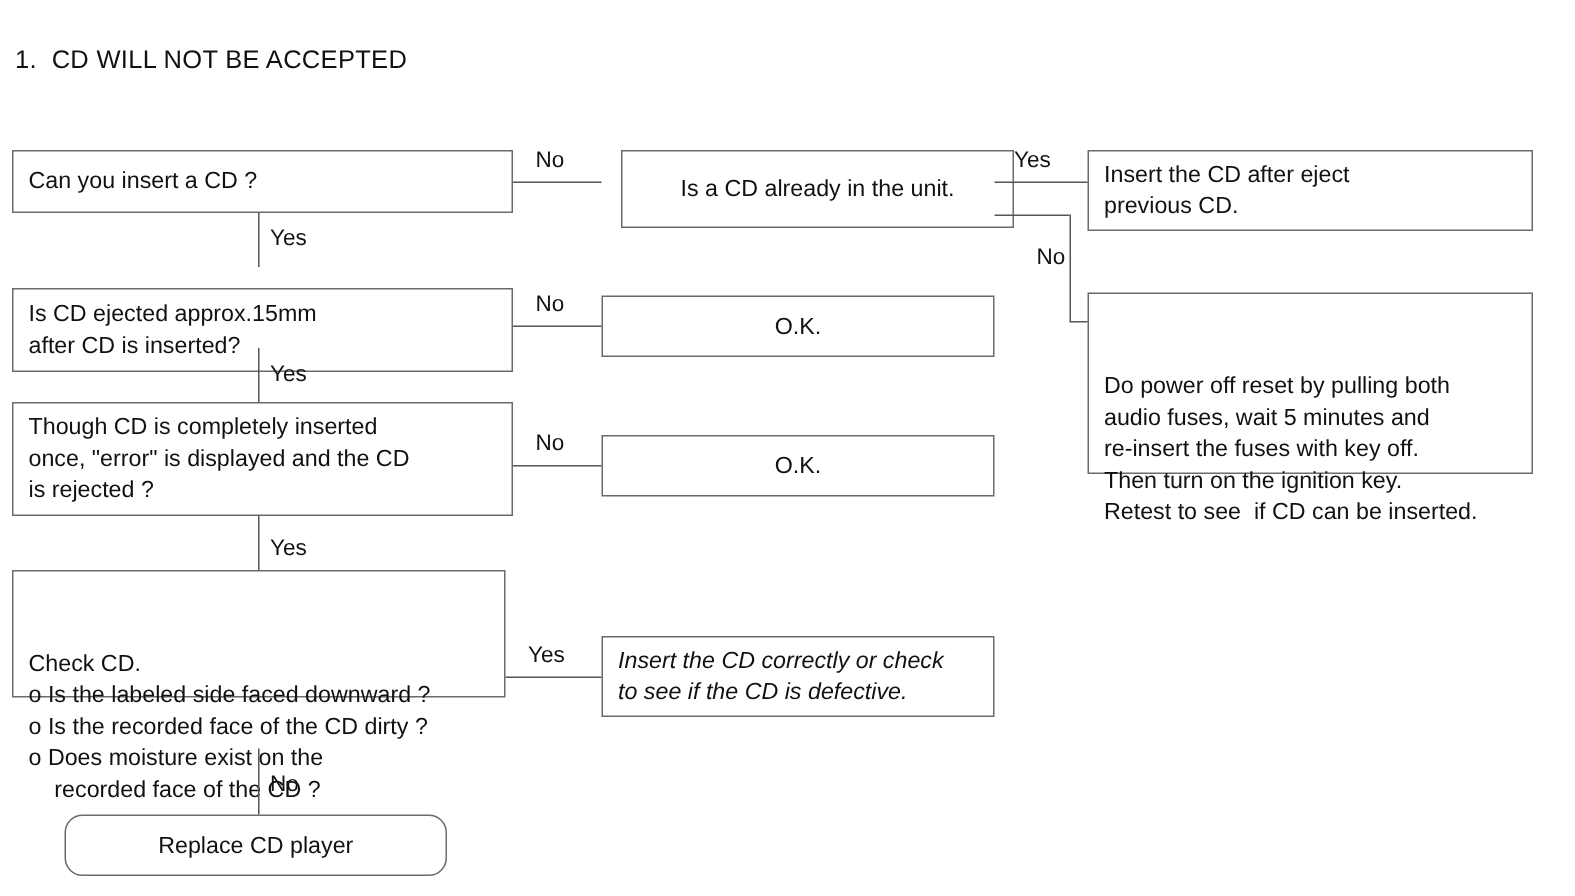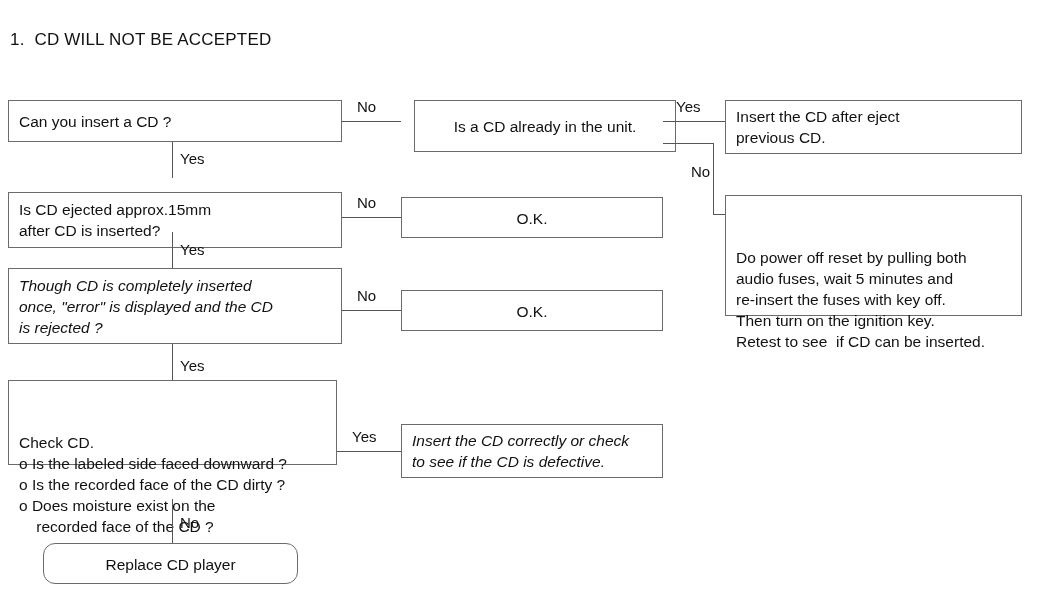--- a/index.html
+++ b/index.html
@@ -99,21 +99,21 @@
 
   <div class="box" style="left:8px; top:192px; width:334px; height:56px;">
     <span class="inner">Is CD ejected approx.15mm
 after CD is inserted?</span>
   </div>
 
   <div class="box center" style="left:401px; top:197px; width:262px; height:41px;">
     <span class="inner">O.K.</span>
   </div>
 
-  <div class="box" style="left:8px; top:268px; width:334px; height:76px;font-style:italic;">
+  <div class="box" style="left:8px; top:268px; width:334px; height:76px;">
     <span class="inner">Though CD is completely inserted
 once, "error" is displayed and the CD
 is rejected ?</span>
   </div>
 
   <div class="box center" style="left:401px; top:290px; width:262px; height:41px;">
     <span class="inner">O.K.</span>
   </div>
 
   <div class="box topalign" style="left:8px; top:380px; width:329px; height:85px;">

